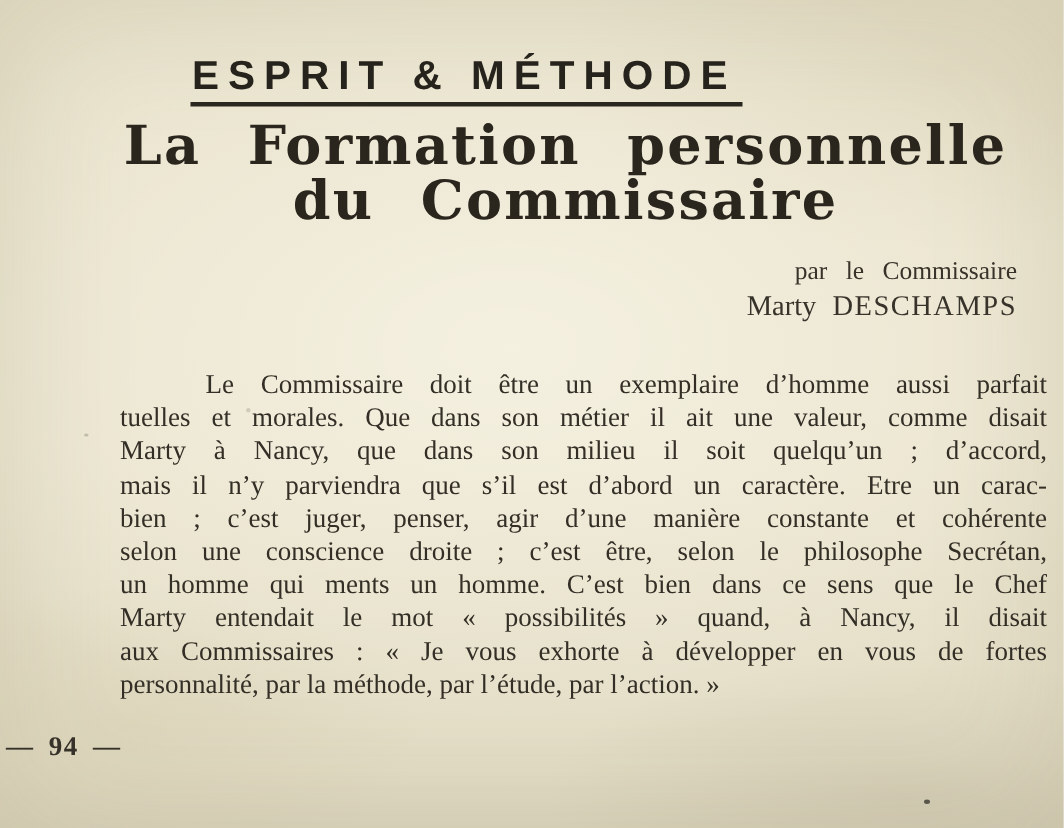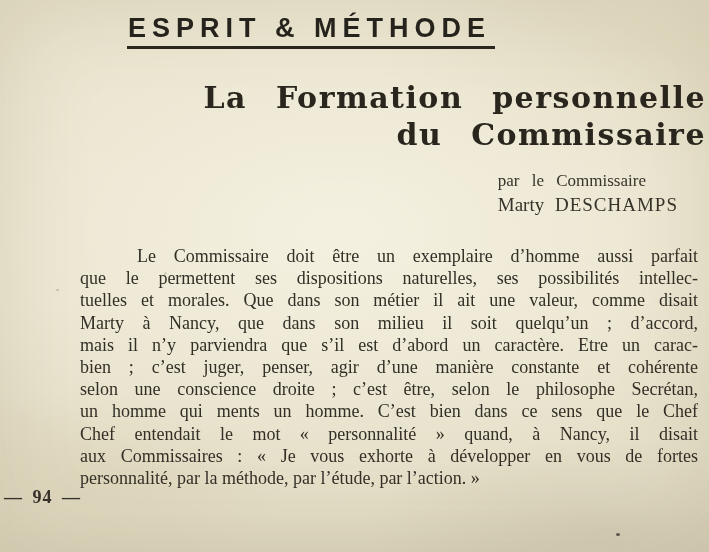--- a/index.html
+++ b/index.html
@@ -11,44 +11,45 @@
       radial-gradient(ellipse 90% 70% at 48% 42%, rgba(255,253,242,0.5), rgba(255,253,242,0) 70%),
       radial-gradient(ellipse 40% 25% at 12% 88%, rgba(190,180,140,0.18), rgba(190,180,140,0) 70%),
       radial-gradient(ellipse 50% 30% at 90% 8%, rgba(196,186,150,0.20), rgba(196,186,150,0) 75%),
       radial-gradient(ellipse 45% 22% at 85% 96%, rgba(170,162,135,0.22), rgba(170,162,135,0) 75%),
       linear-gradient(180deg, #e9e3cd 0%, #eae4ce 55%, #e3ddc6 92%, #ddd7c0 100%);
     box-shadow: inset 0 0 90px rgba(130,118,78,0.18);
     font-family:"Liberation Serif", serif;
     color:#332f27;
   }
   .header{
-    position:absolute;left:127px;top:14px;
+    position:absolute;left:127px;top:36px;
     margin:0;
     font-family:"Liberation Sans", sans-serif;
     font-size:27px;font-weight:600;
     letter-spacing:6px;
     color:#26231c;
     line-height:1.1;
     padding:0 4px 2px 1px;
     border-bottom:3px solid #2a271f;
     white-space:nowrap;
   }
   .title{
-    position:absolute;left:88px;top:79px;width:618px;
-    text-align:right;
+    position:absolute;left:68px;top:79px;width:618px;
+    text-align:center;
     font-family:"DejaVu Serif", serif;
     font-weight:bold;
-    font-size:30px;
+    font-size:36px;
     line-height:37px;
     letter-spacing:1.5px;
     word-spacing:17px;
     color:#2a261e;
   }
   .byline{
     position:absolute;right:31px;top:169px;
+    text-align:right;
     line-height:24px;
     color:#38332a;
     white-space:nowrap;
   }
   .byline-l1{font-size:17px;word-spacing:8px;}
   .byline-l2{font-size:19px;word-spacing:6px;}
   .byline-l2 .lastname{letter-spacing:1px;}
   .body{
     position:absolute;left:80px;top:245px;width:618px;
     font-size:18px;
@@ -92,28 +93,27 @@
     <div>du Commissaire</div>
   </div>
 
   <div class="byline">
     <div class="byline-l1">par le Commissaire</div>
     <div class="byline-l2"><span>Marty</span> <span class="lastname">DESCHAMPS</span></div>
   </div>
 
   <div class="body">
       <div class="bodyline first">Le Commissaire doit être un exemplaire d’homme aussi parfait</div>
-      <div class="bodyline">que le permettent ses dispositions naturelles, ses possibilités intellec-</div>
       <div class="bodyline">tuelles et morales. Que dans son métier il ait une valeur, comme disait</div>
       <div class="bodyline">Marty à Nancy, que dans son milieu il soit quelqu’un ; d’accord,</div>
       <div class="bodyline">mais il n’y parviendra que s’il est d’abord un caractère. Etre un carac-</div>
       <div class="bodyline">bien ; c’est juger, penser, agir d’une manière constante et cohérente</div>
       <div class="bodyline">selon une conscience droite ; c’est être, selon le philosophe Secrétan,</div>
       <div class="bodyline">un homme qui ments un homme. C’est bien dans ce sens que le Chef</div>
-      <div class="bodyline">Chef entendait le mot « personnalité » quand, à Nancy, il disait</div>
+      <div class="bodyline">Marty entendait le mot « possibilités » quand, à Nancy, il disait</div>
       <div class="bodyline">aux Commissaires : « Je vous exhorte à développer en vous de fortes</div>
       <div class="bodyline last">personnalité, par la méthode, par l’étude, par l’action. »</div>
     </div>
 
   <div class="pagenum">— 94 —</div>
 
   <div class="speck s1"></div>
   <div class="speck s2"></div>
   <div class="speck s3"></div>
 

